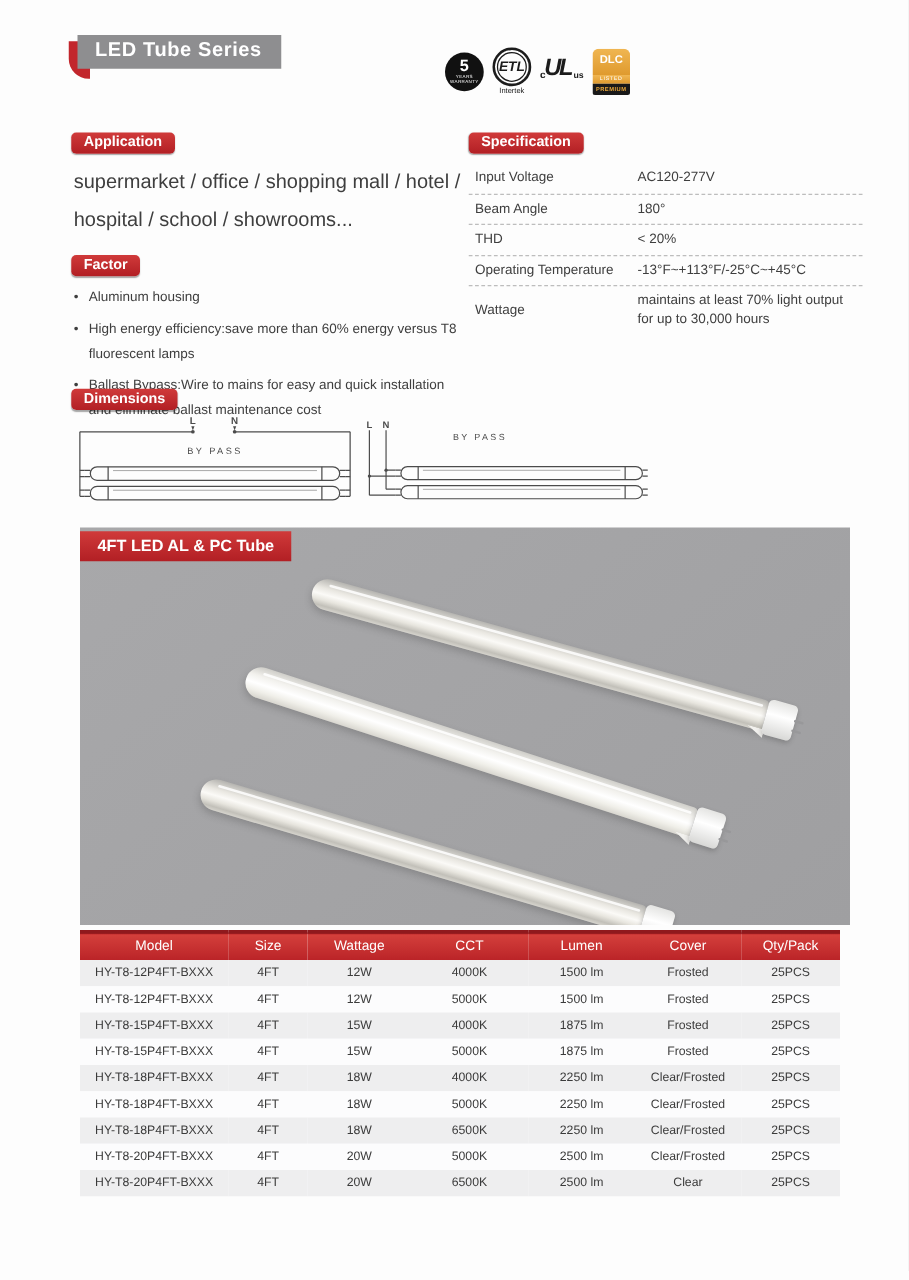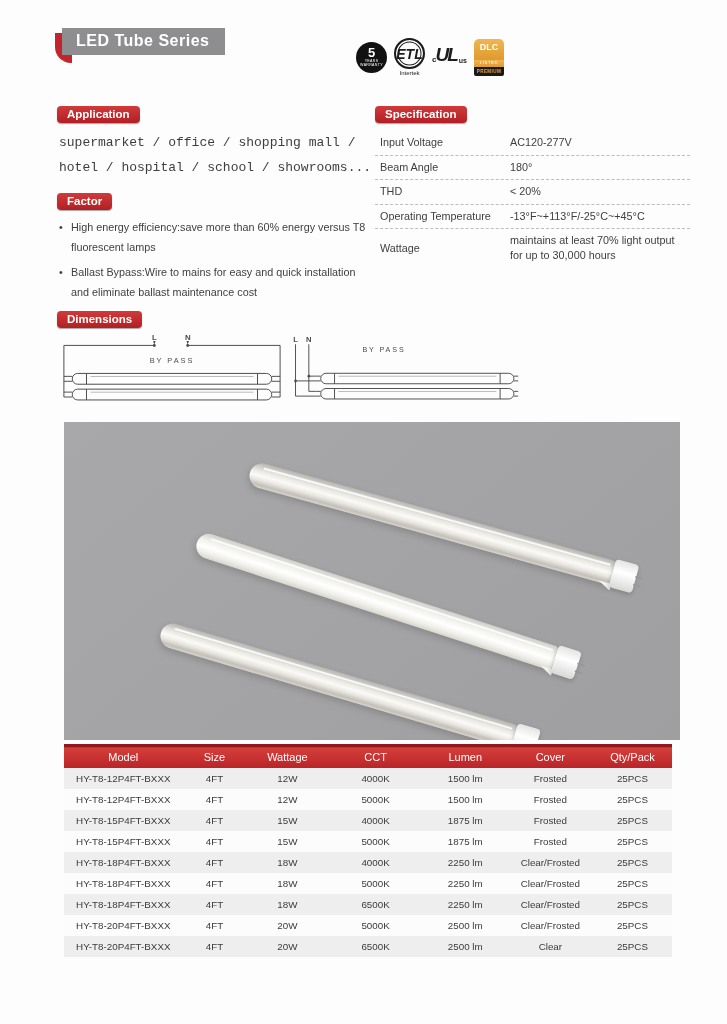--- a/index.html
+++ b/index.html
@@ -16,42 +16,42 @@
   
   .certs{position:absolute;left:356px;top:38px;display:flex;align-items:center;gap:7px;z-index:2;}
   .cert{position:relative;}
   .warranty{width:31px;height:31px;border-radius:50%;background:#111;color:#fff;
         display:flex;flex-direction:column;align-items:center;justify-content:center;line-height:1;}
   .warranty .w5{font-size:13px;font-weight:bold;}
   .warranty .wt{font-size:3.6px;letter-spacing:.3px;margin-top:1px;text-align:center;}
   .etl{display:flex;flex-direction:column;align-items:center;}
   .etl .circle{width:27px;height:27px;border-radius:50%;border:2.5px solid #1c1c1c;
         display:flex;align-items:center;justify-content:center;box-shadow:inset 0 0 0 1.5px #fff,inset 0 0 0 2.5px #1c1c1c;}
-  .etl .circle span{font-size:14px;font-weight:bold;font-style:italic;color:#1c1c1c;}
+  .etl .circle span{font-size:11px;font-weight:bold;font-style:italic;color:#1c1c1c;}
   .etl .sub{font-size:6px;color:#1c1c1c;margin-top:1px;}
   .cul{display:flex;align-items:flex-end;line-height:1;color:#1c1c1c;padding-bottom:6px;}
   .cul .c{font-size:8px;font-weight:bold;margin-right:-1px;}
   .cul .ul{font-size:19px;font-weight:bold;font-style:italic;letter-spacing:-2px;}
   .cul .us{font-size:7px;font-weight:bold;margin-left:2px;}
   .dlc{width:30px;height:37px;display:flex;flex-direction:column;border-radius:5px 5px 2px 2px;overflow:hidden;}
   .dlc .top{flex:1;background:linear-gradient(#f0b652,#df9a2e);color:#fff;text-align:center;
         font-weight:bold;font-size:9px;padding-top:4px;line-height:1;}
   .dlc .listed{background:linear-gradient(#f0b652,#df9a2e);color:#fff;font-size:4.2px;text-align:center;
         letter-spacing:.6px;padding-bottom:2px;}
   .dlc .band{background:#191919;color:#e8a63a;font-size:4.6px;font-weight:bold;text-align:center;
         letter-spacing:.4px;padding:1.5px 0 2px;}
 
   
   .badge{display:inline-block;background:linear-gradient(#d03a3a,#b21f24);color:#fff;font-weight:bold;
         font-size:11.5px;padding:2px 10px 3px;border-radius:4px;box-shadow:0 1px 1px rgba(0,0,0,.35);}
 
   
   .col-left{position:absolute;left:57px;top:104px;width:318px;}
   .col-right{position:absolute;left:375px;top:104px;width:315px;}
-  .app-text{margin:7px 2px 10px;font-size:13px;line-height:1.95;color:#3e3e3e;font-family:Liberation Mono, monospace;}
+  .app-text{margin:7px 2px 10px;font-size:16px;line-height:1.95;color:#3e3e3e;}
   ul.features{list-style:none;margin:8px 0 0;padding:0;font-size:10.8px;color:#3e3e3e;}
   ul.features li{position:relative;padding-left:14px;margin-bottom:5px;line-height:1.85;}
   ul.features li::before{content:"•";position:absolute;left:2px;top:0;color:#3e3e3e;}
 
   .spec-table{margin-top:8px;}
   .spec-row{display:flex;align-items:center;padding:4px 0 5px;border-bottom:1px dashed #bdbdbd;
         font-size:10.8px;color:#3e3e3e;}
   .spec-row:last-child{border-bottom:none;}
   .spec-label{width:130px;flex:none;padding-left:5px;}
   .spec-value{flex:1;line-height:1.35;}
@@ -133,20 +133,21 @@
       <div class="listed">LISTED</div>
       <div class="band">PREMIUM</div>
     </div>
   </div>
 
   <div class="col-left">
     <span class="badge">Application</span>
     <p class="app-text">supermarket / office / shopping mall / hotel / hospital / school / showrooms...</p>
     <span class="badge">Factor</span>
     <ul class="features" id="feature-list">
+        <li>Aluminum housing</li>
         <li>High energy efficiency:save more than 60% energy versus T8 fluorescent lamps</li>
         <li>Ballast Bypass:Wire to mains for easy and quick installation and eliminate ballast maintenance cost</li>
       </ul>
   </div>
 
   <div class="col-right">
     <span class="badge">Specification</span>
     <div class="spec-table" id="spec-table">
         <div class="spec-row">
           <span class="spec-label">Input Voltage</span>
@@ -223,20 +224,21 @@
       <circle cx="10" cy="48.5" r="1.4" fill="#4b4b4b"></circle>
       <text class="lbl" x="10" y="8" text-anchor="middle">L</text>
       <text class="lbl" x="24" y="8" text-anchor="middle">N</text>
       <text class="byp" x="103" y="18" text-anchor="middle">BY PASS</text>
       <use href="#dtube" x="36" y="40"></use>
       <use href="#dtube" x="36" y="56"></use>
     </svg>
   </div>
 
   <div class="product-panel">
+    <div class="product-banner">4FT LED AL &amp; PC Tube</div>
     <div class="tube tube1">
       <div class="body"></div>
       <div class="fin"></div>
       <div class="cap"></div>
       <div class="pin p1"></div>
       <div class="pin p2"></div>
     </div>
     <div class="tube pc tube2">
       <div class="body"></div>
       <div class="fin"></div>

